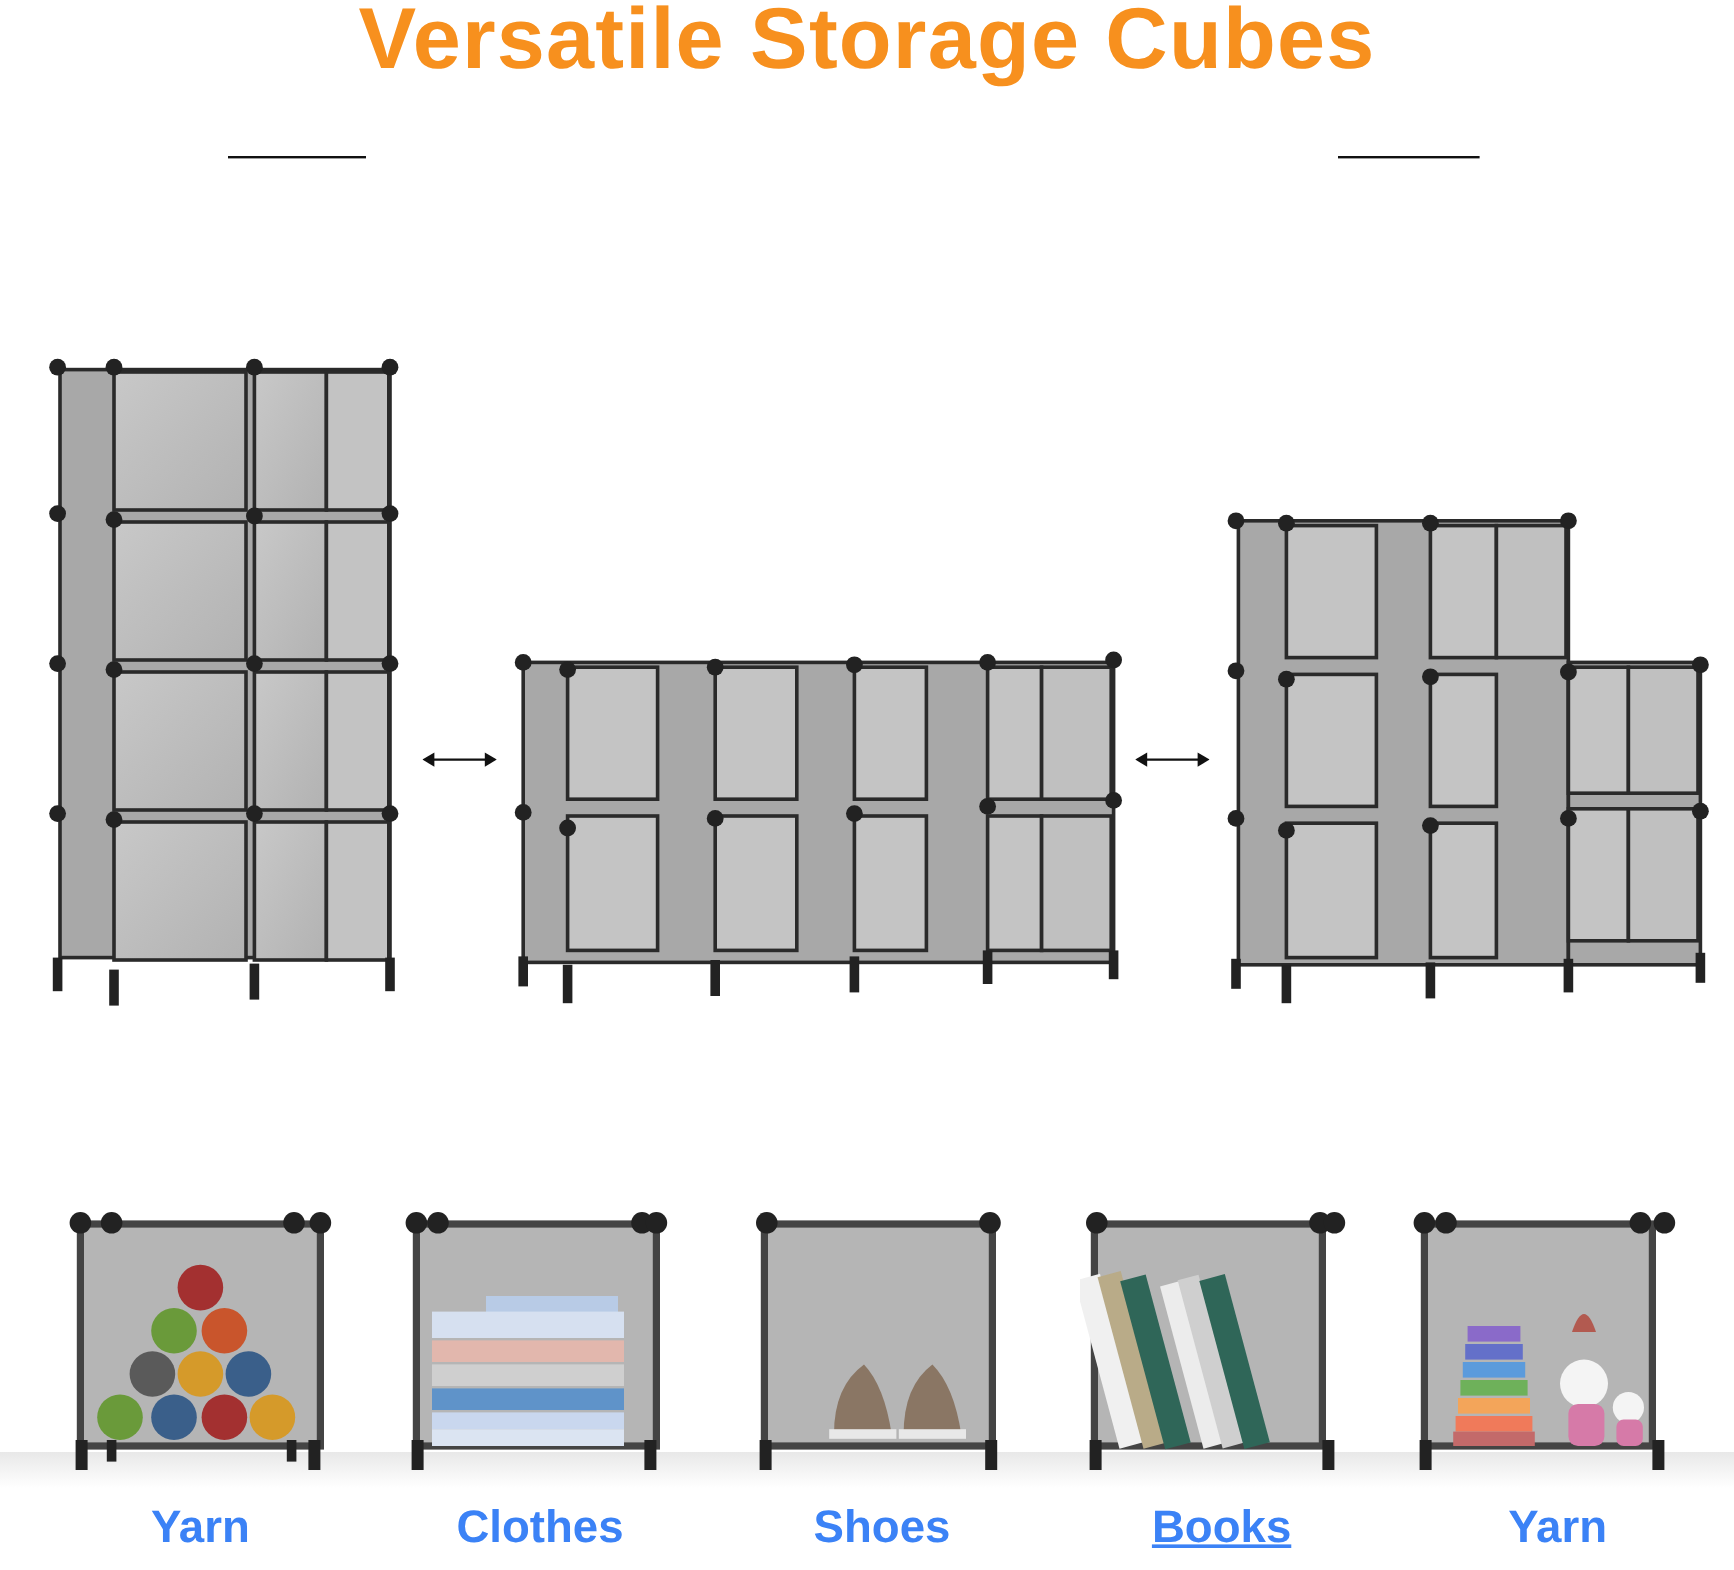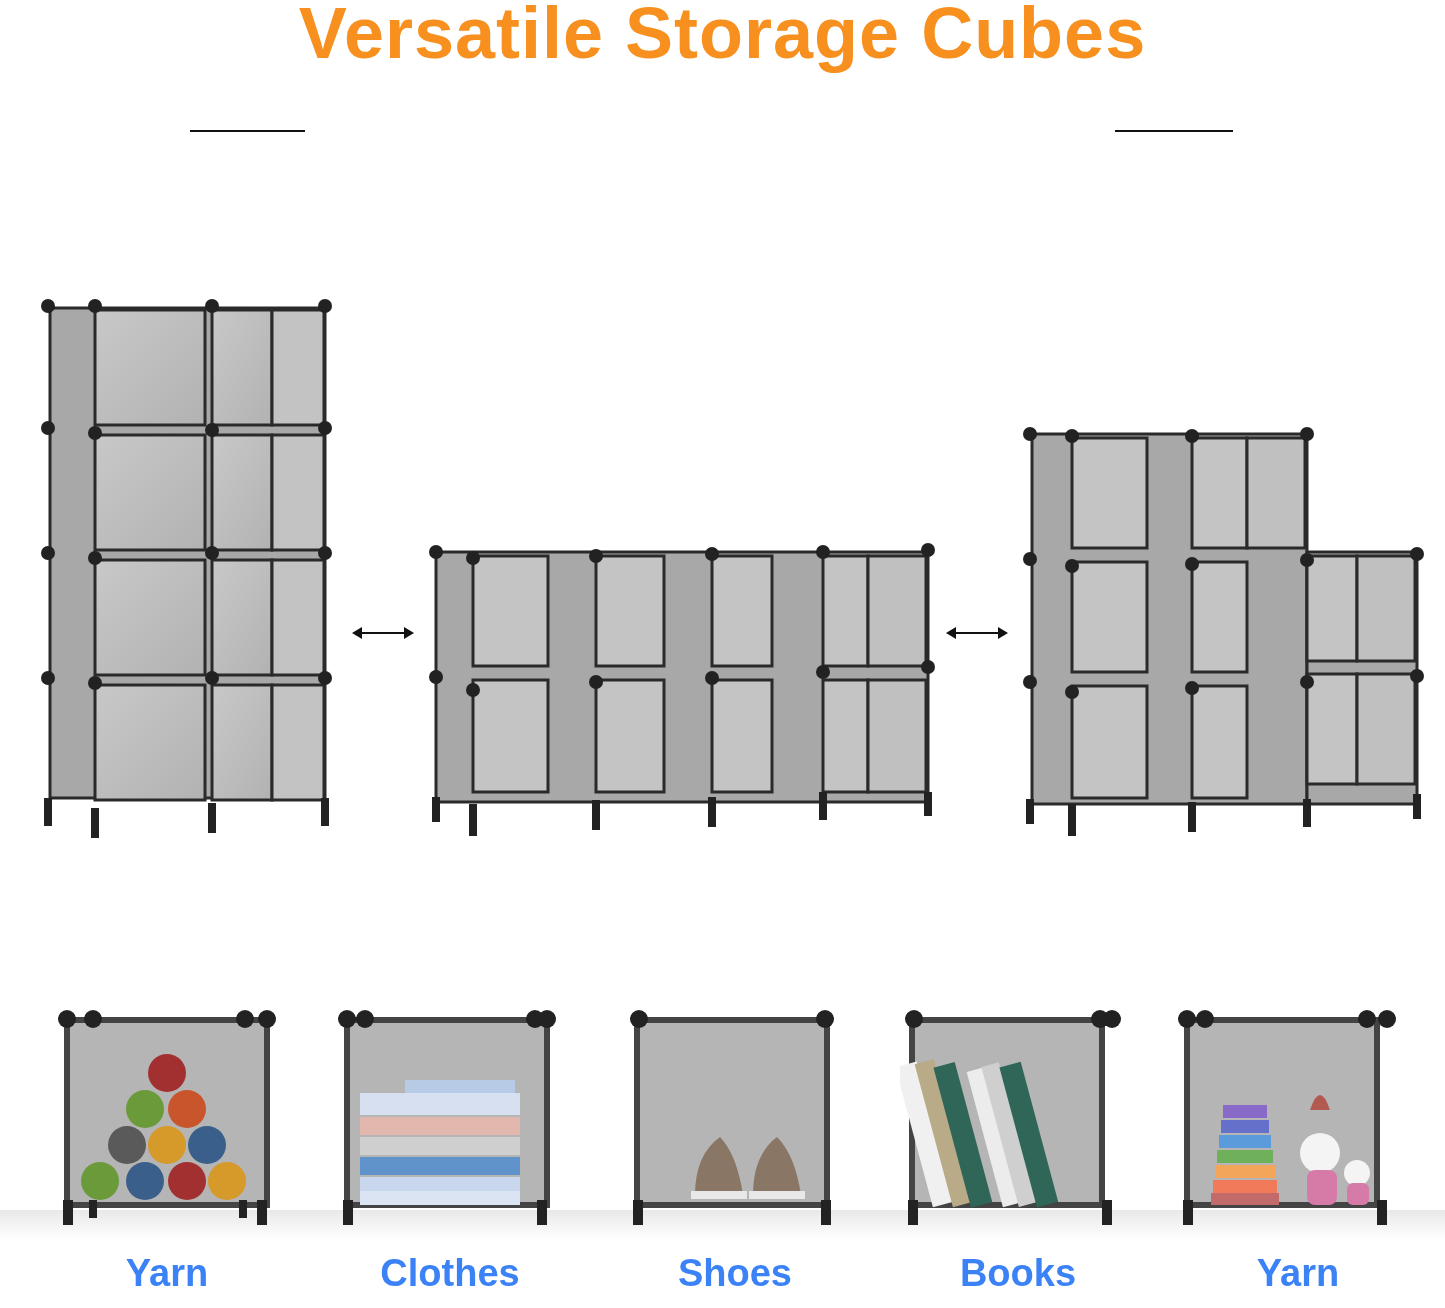--- a/index.html
+++ b/index.html
@@ -240,21 +240,21 @@
   <g transform="rotate(-15 110 190)">
       <rect x="100" y="60" width="18" height="140" fill="#ececec"></rect>
     </g>
   <g transform="rotate(-15 125 190)">
       <rect x="116" y="55" width="18" height="145" fill="#cfcfcf"></rect>
     </g>
   <g transform="rotate(-15 145 190)">
       <rect x="134" y="55" width="22" height="145" fill="#2f6658"></rect>
     </g>
 </svg>
-<div class="use-label" style="left:903px;">Books</div>
+<div class="use-label" style="left:903px;text-decoration:underline;">Books</div>
 
 <svg class="use-item" style="left:1175px;" width="230" height="230" viewBox="0 0 230 230">
   <rect x="12" y="15" width="190" height="185" fill="#b5b5b5" stroke="#444" stroke-width="6"></rect>
   <g fill="#222">
       <circle cx="12" cy="14" r="9"></circle>
       <circle cx="30" cy="14" r="9"></circle>
       <circle cx="192" cy="14" r="9"></circle>
       <circle cx="212" cy="14" r="9"></circle>
       <rect x="8" y="195" width="10" height="25"></rect>
       <rect x="202" y="195" width="10" height="25"></rect>

